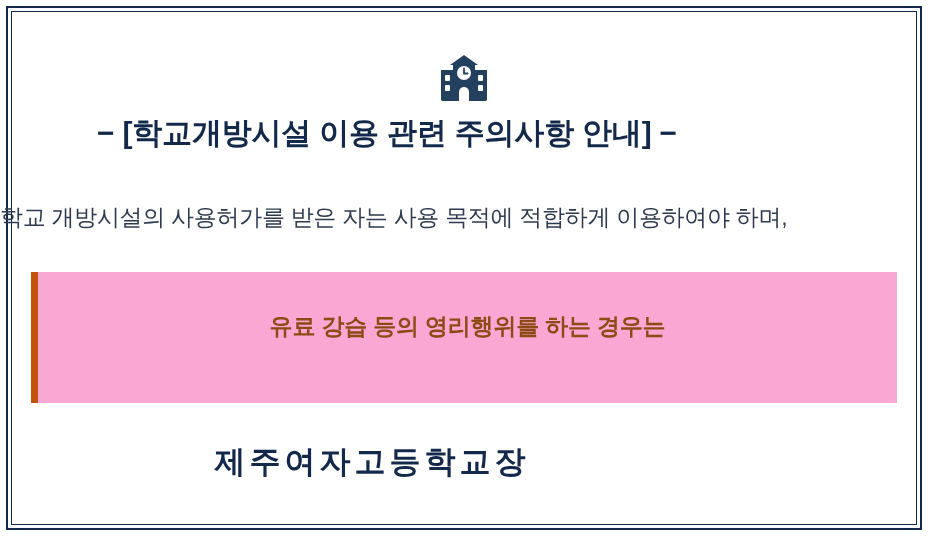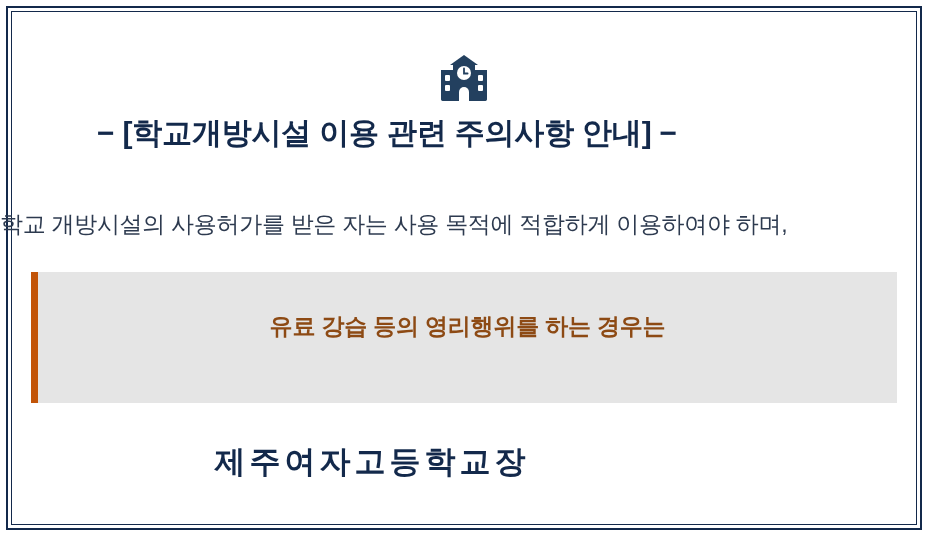--- a/index.html
+++ b/index.html
@@ -75,36 +75,36 @@
     font-size: 30px;
     font-weight: bold;
     color: #13294b;
     letter-spacing: -0.2px;
     white-space: nowrap;
   }
 
   .notice-body {
     position: absolute;
     left: 0;
-    top: 209px;
+    top: 202px;
     width: 744px;
     font-size: 23px;
     font-weight: normal;
     color: #2d3a4f;
     letter-spacing: -0.3px;
     white-space: nowrap;
   }
 
   .callout {
     position: absolute;
     left: 31px;
     top: 272px;
     width: 866px;
     height: 131px;
-    background: #e5e5e5;
+    background: #f9a8d4;
     border-left: 7px solid #c25408;
     box-sizing: border-box;
     display: flex;
     flex-direction: column;
     align-items: center;
     justify-content: center;
   }
   .callout-line {
     font-size: 23px;
     font-weight: bold;

